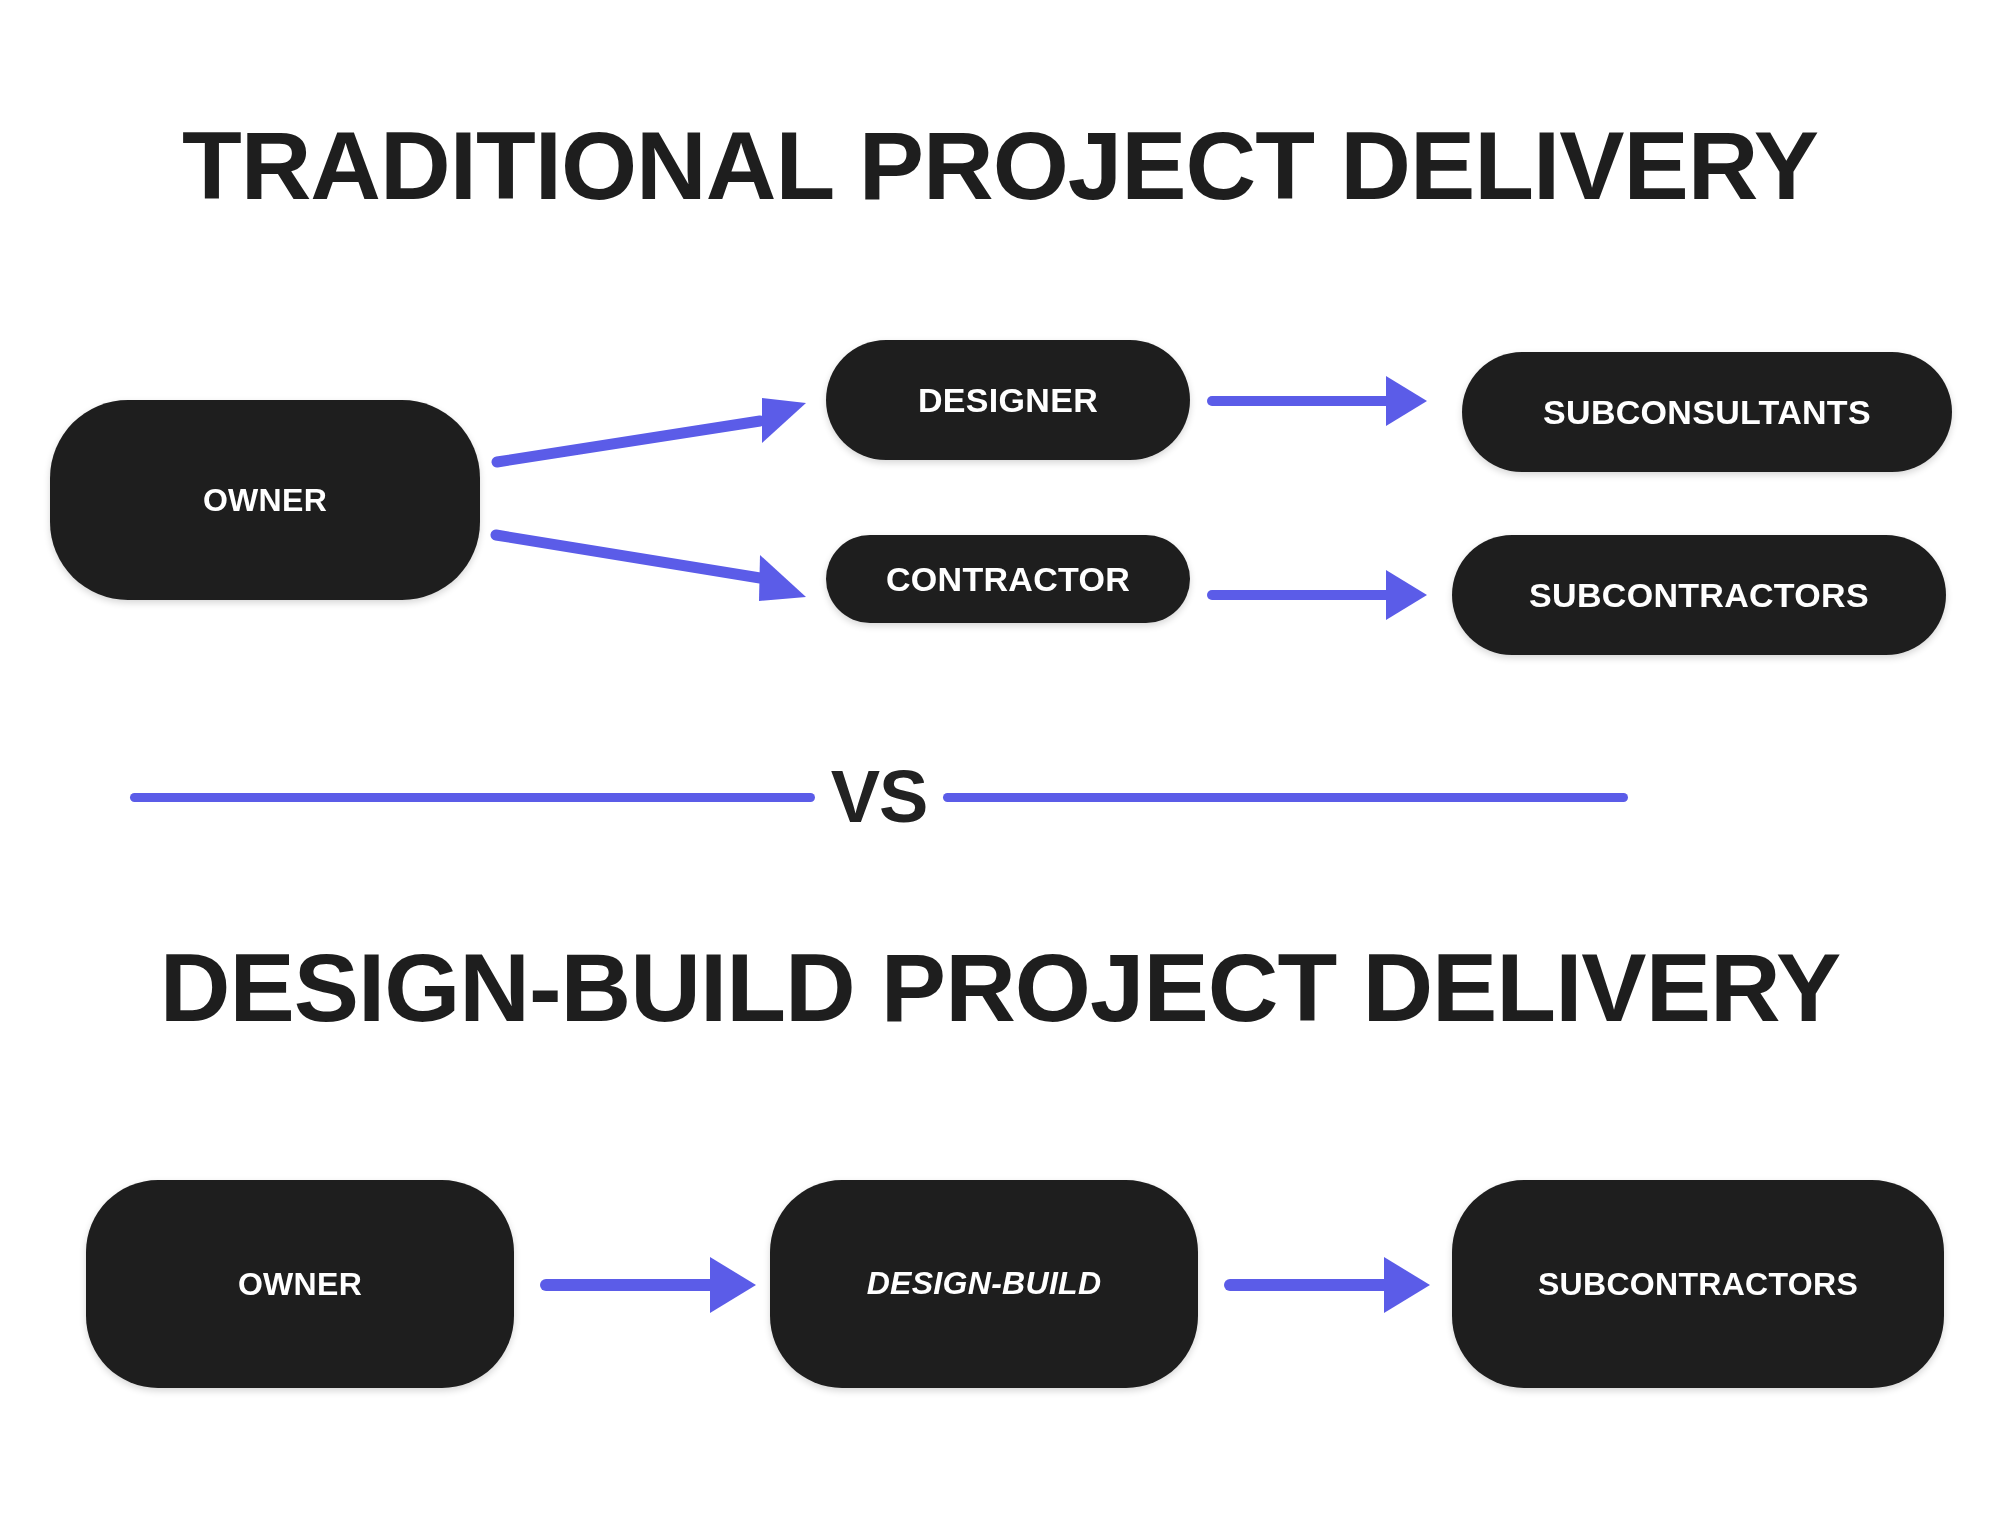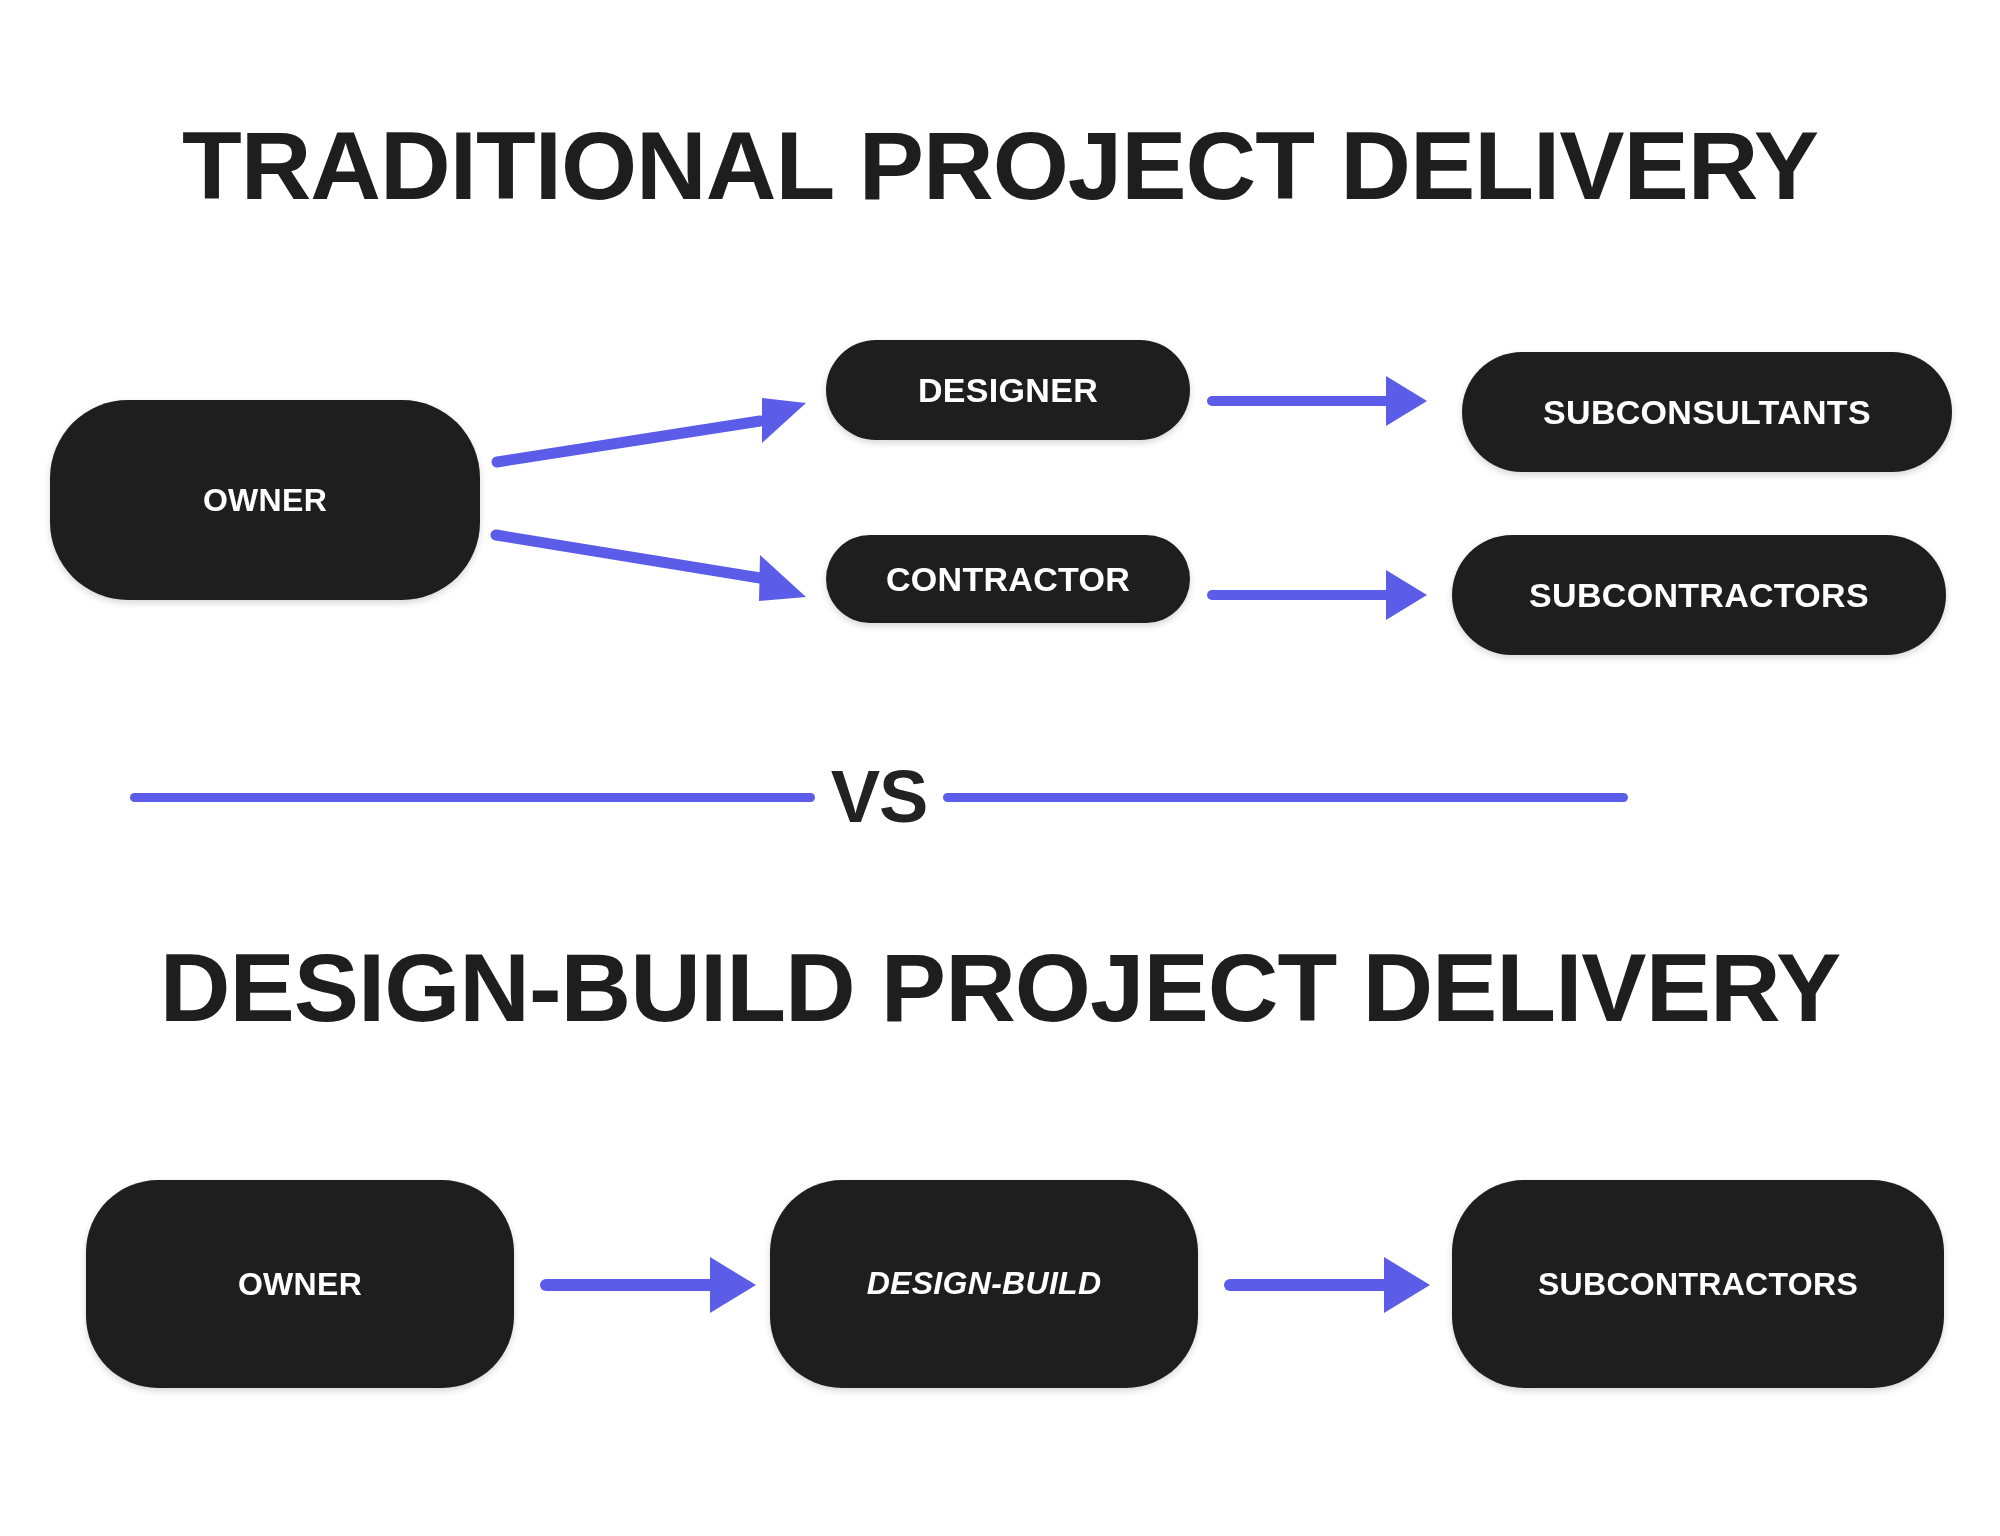--- a/index.html
+++ b/index.html
@@ -59,21 +59,21 @@
   .node span { display: block; }
 
   
   .pill { border-radius: 60px; font-size: 34px; }
 
   
   .blob { border-radius: 72px; font-size: 32px; }
 
   
   #node-owner-top      { left: 50px;   top: 400px;  width: 430px; height: 200px; border-radius: 78px; }
-  #node-designer       { left: 826px;  top: 340px;  width: 364px; height: 100px; }
+  #node-designer       { left: 826px;  top: 340px;  width: 364px; height: 120px; }
   #node-contractor     { left: 826px;  top: 535px;  width: 364px; height: 88px; }
   #node-subconsultants { left: 1462px; top: 352px;  width: 490px; height: 120px; }
   #node-subcontractors-top { left: 1452px; top: 535px; width: 494px; height: 120px; }
 
   
   #node-owner-bottom   { left: 86px;   top: 1180px; width: 428px; height: 208px; }
   #node-designbuild    { left: 770px;  top: 1180px; width: 428px; height: 208px; line-height: 1.55; font-style: italic; }
   #node-subcontractors-bottom { left: 1452px; top: 1180px; width: 492px; height: 208px; }
 
   

